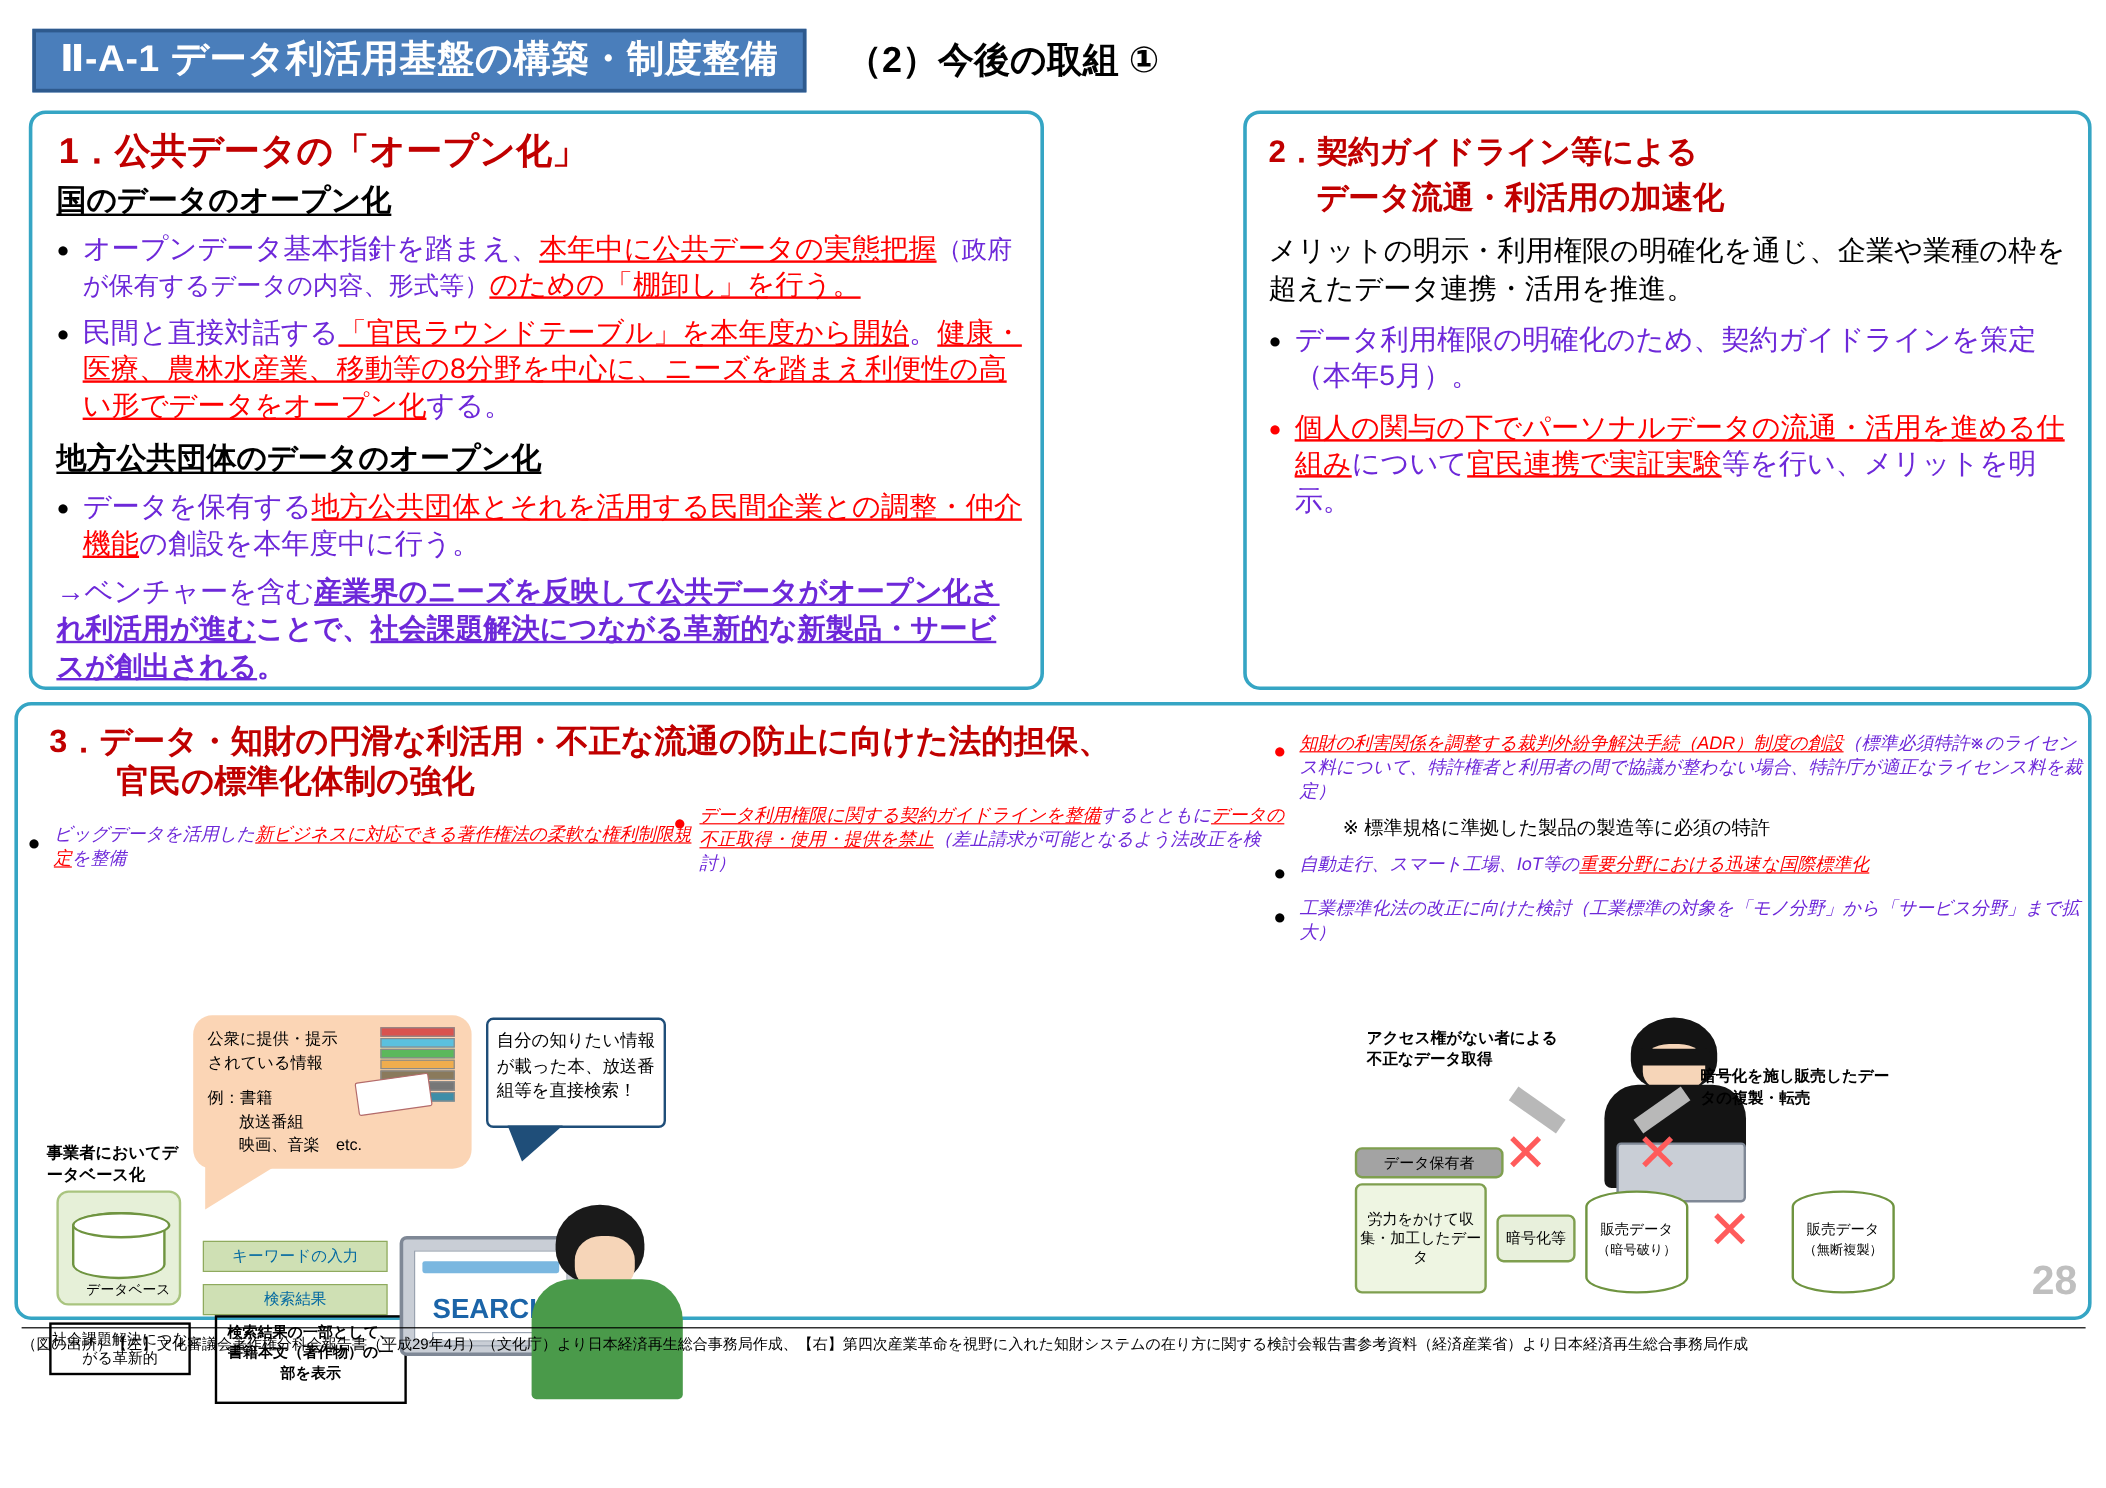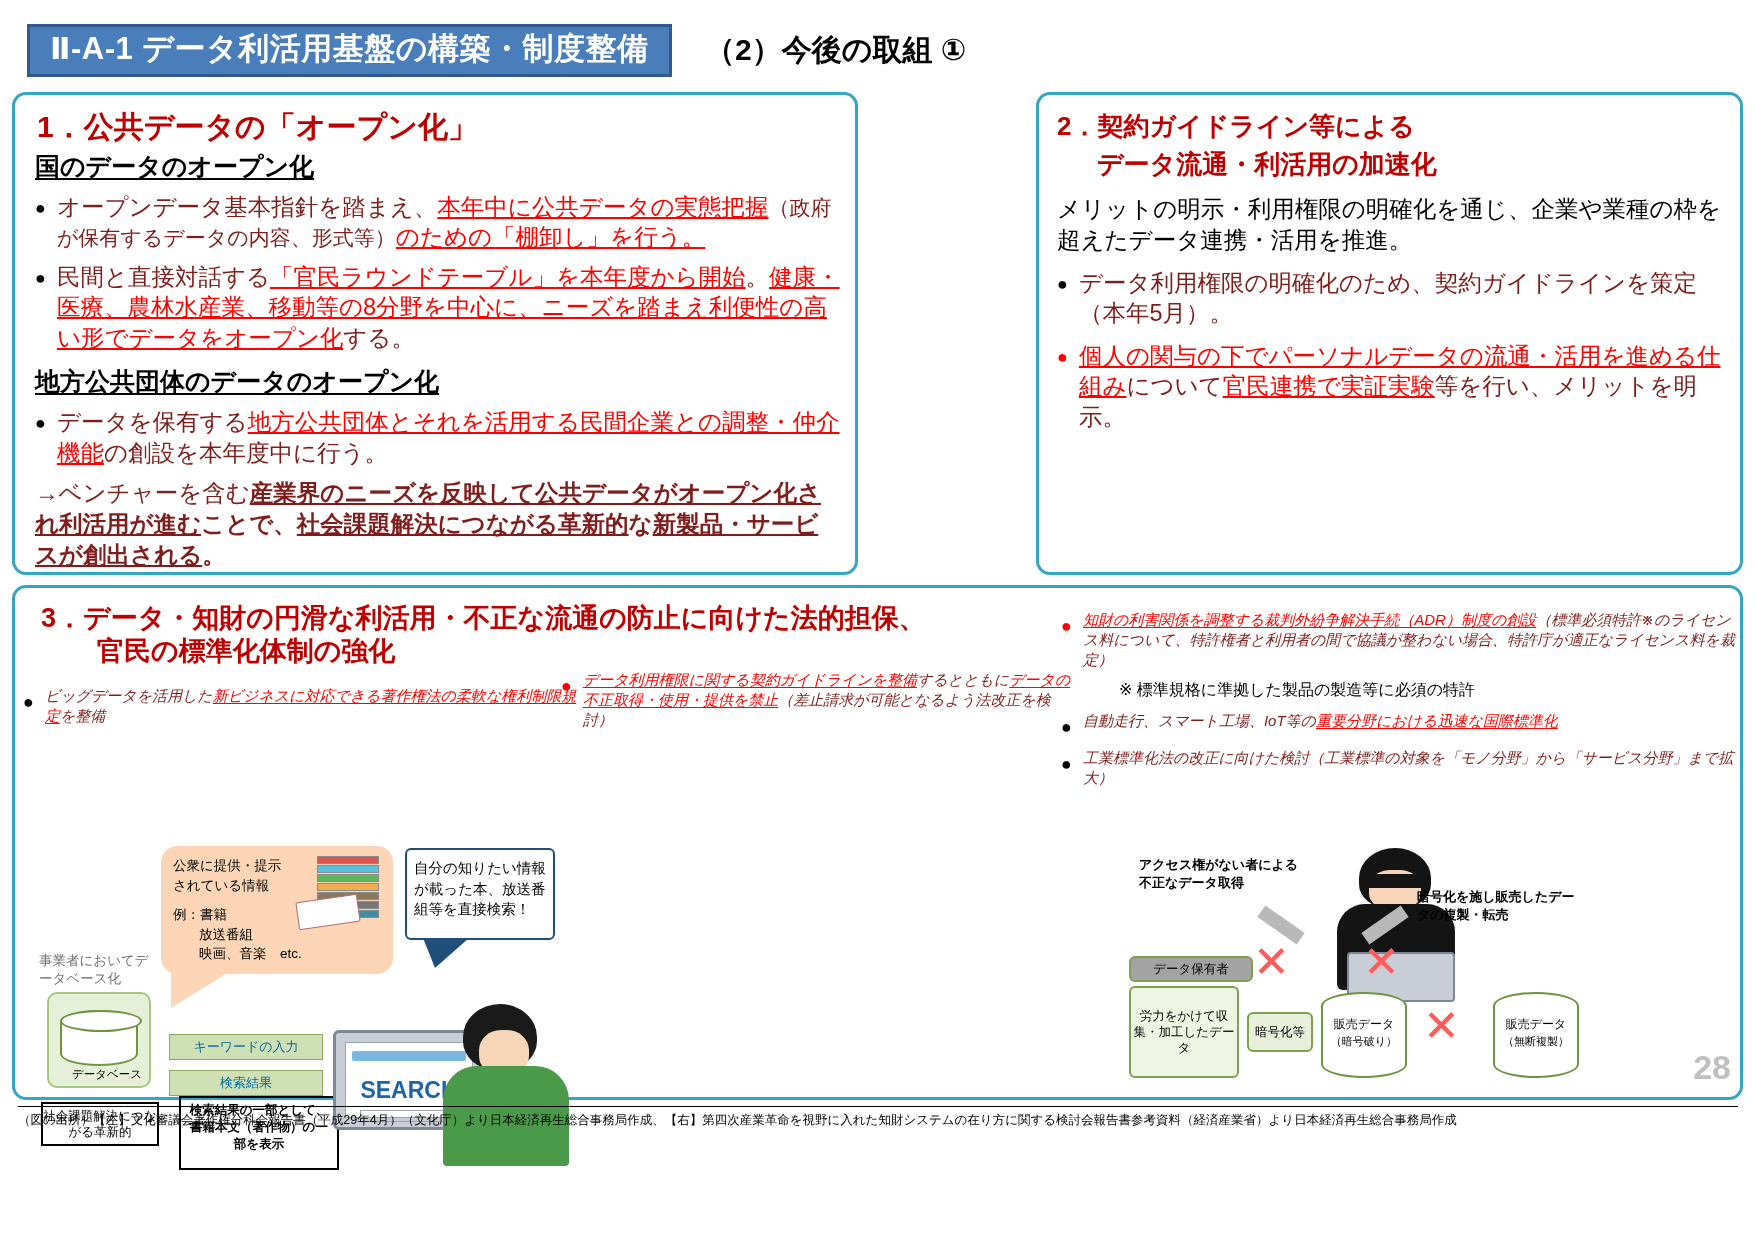--- a/index.html
+++ b/index.html
@@ -25,21 +25,21 @@
     color: #000000; font-weight: bold; font-size: 30px; white-space: nowrap;
   }
 
   
   .panel {
     position: absolute;
     border: 3px solid #35a5c4;
     border-radius: 14px;
     background: #ffffff;
   }
-  #panel-1 { left: 12px;   top: 92px;  width: 846px; height: 483px; }
+  #panel-1 { left: 24px;   top: 92px;  width: 846px; height: 483px; }
   #panel-2 { left: 1036px; top: 92px;  width: 707px;  height: 483px; }
   #panel-3 { left: 12px;   top: 585px; width: 1731px; height: 515px; }
 
   .sec-title {
     color: #c00000; font-weight: bold; line-height: 1.22;
   }
   #panel-1 .sec-title { font-size: 30px; margin: 14px 0 4px 22px; }
   #panel-2 .sec-title { font-size: 26px; margin: 16px 0 6px 18px; }
   #panel-3 .sec-title { font-size: 27px; margin: 14px 0 0 26px; }
 
@@ -51,21 +51,21 @@
   
   .brow { display: flex; align-items: flex-start; }
   .bdot {
     flex: 0 0 auto; font-size: 19px; line-height: 1.25;
     color: #000; padding-right: 11px; padding-top: 4px;
   }
   .bdot.red { color: #ff0000; }
   .btxt { flex: 1 1 auto; line-height: 1.3; }
 
   .r  { color: #ff0000; text-decoration: underline; text-underline-offset: 2px; }
-  .k  { color: #7f1d1d; }
+  .k  { color: #6d28d9; }
   .ul { text-decoration: underline; text-underline-offset: 2px; }
   .b  { font-weight: bold; }
 
   
   .p1-body { padding: 0 14px 0 20px; font-size: 23.5px; color: #000; }
   .p1-body .brow { margin-top: 9px; }
   .p1-body .bdot { font-size: 18px; padding-top: 5px; }
   .p1-arrow {
     margin-top: 10px; font-size: 23.5px; font-weight: bold; line-height: 1.32;
   }
@@ -116,21 +116,21 @@
     background: #ffffff; border: 2px solid #1f4e79; border-radius: 6px;
     width: 150px; height: 92px; left: 372px; top: 4px;
     padding: 8px 7px; font-size: 14.5px; color: #000; line-height: 1.42;
   }
   .callout-blue .tail2 {
     position: absolute; left: 16px; bottom: -30px; width: 0; height: 0;
     border-left: 12px solid transparent; border-right: 34px solid transparent;
     border-top: 30px solid #1f4e79;
   }
 
-  .lbl-bold { font-weight: normal; font-size: 13.5px; color: #737373; line-height: 1.3; }
+  .lbl-bold { font-weight: bold; font-size: 13.5px; color: #000000; line-height: 1.3; }
 
   .db-box {
     width: 104px; height: 96px; left: 14px; top: 148px;
     background: #e6f0d8; border: 2px solid #a9c47f; border-radius: 10px;
   }
   .cyl {
     position: absolute; left: 50%; transform: translateX(-50%);
     width: 78px; height: 56px; background: #ffffff;
     border: 2px solid #6f9440; border-radius: 50%/22%;
   }

